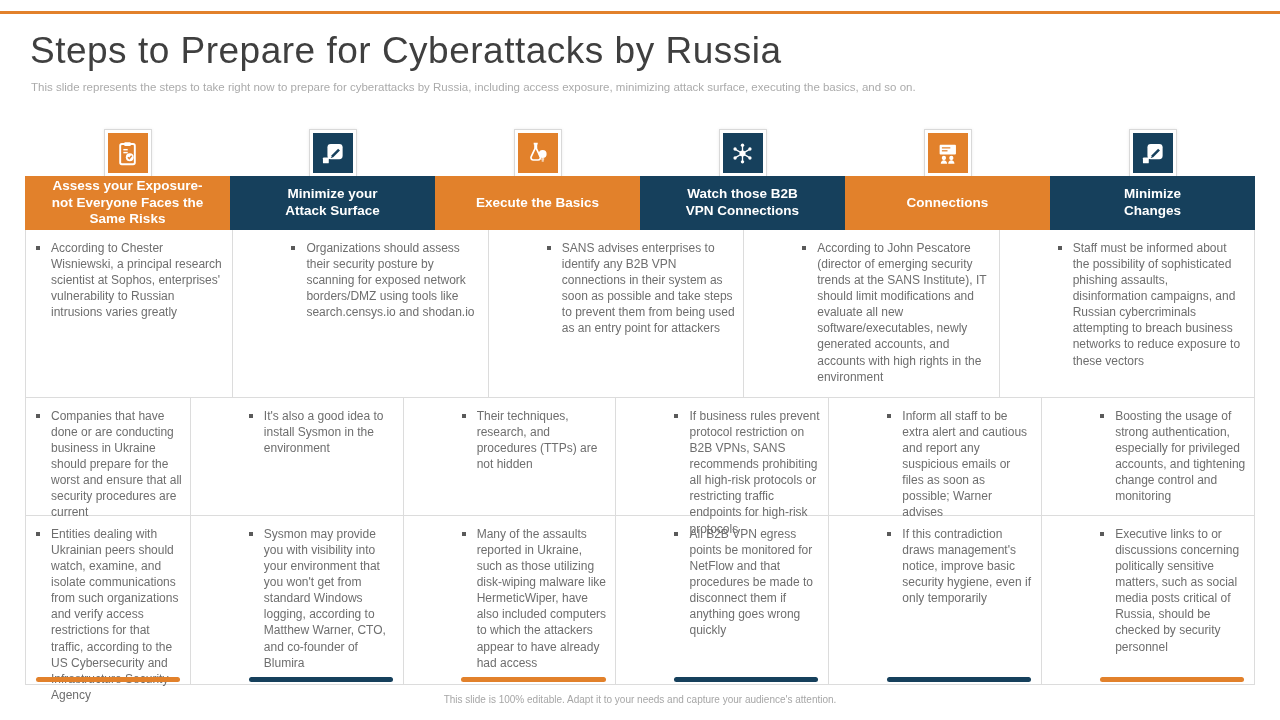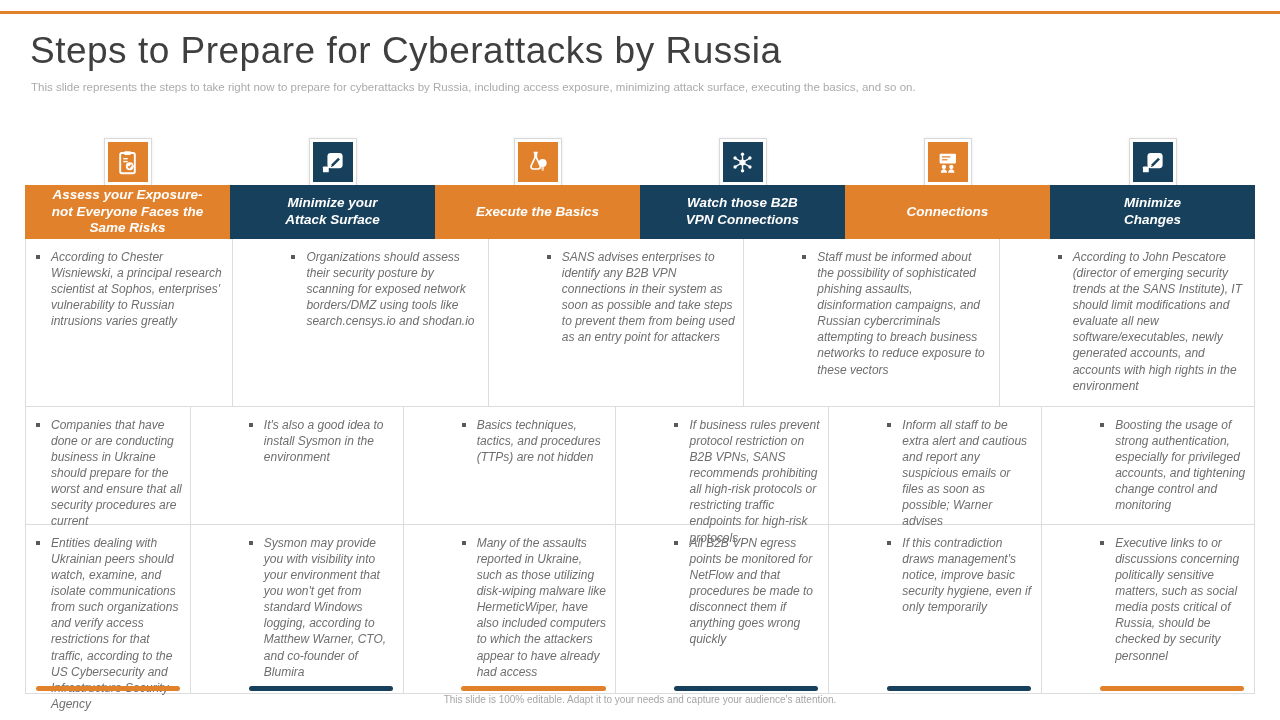--- a/index.html
+++ b/index.html
@@ -1,21 +1,21 @@
 <!DOCTYPE html>
 <html><head>
 <meta charset="utf-8">
 <style>
   html,body{margin:0;padding:0;background:#fff;}
   body{width:1280px;height:720px;overflow:hidden;font-family:"Liberation Sans",sans-serif;}
   .slide{position:relative;width:1280px;height:720px;background:#ffffff;}
   .top-line{position:absolute;top:11px;left:0;right:0;height:3px;background:#E2812B;}
   .title{position:absolute;left:30px;top:30px;font-size:37px;font-weight:400;color:#3f3f3f;letter-spacing:0.5px;white-space:nowrap;}
   .subtitle{position:absolute;left:31px;top:81px;font-size:11.5px;color:#ababab;white-space:nowrap;}
-  .table{position:absolute;left:25px;top:133px;width:1230px;font-style:italic;}
+  .table{position:absolute;left:25px;top:124px;width:1230px;}
   .row{display:flex;}
   .col-cell{flex:1 1 0;min-width:0;position:relative;}
   
   .icon-row{height:52px;}
   .icon-row .col-cell{display:flex;justify-content:center;align-items:flex-end;}
   .icon-frame{width:48px;height:48px;background:#fff;border:1px solid #d9d9d9;box-sizing:border-box;display:flex;align-items:center;justify-content:center;margin-bottom:-1px;box-shadow:0 0 3px rgba(0,0,0,0.08);}
   .icon-box{width:40px;height:40px;display:flex;align-items:center;justify-content:center;}
   .bg-orange{background:#E2812B;}
   .bg-navy{background:#16405C;}
   
@@ -169,48 +169,48 @@
         </div>
         <div class="col-cell">
           <div class="bullet-row">
               <span class="bullet"></span>
               <span class="cell-text">SANS advises enterprises to identify any B2B VPN connections in their system as soon as possible and take steps to prevent them from being used as an entry point for attackers</span>
             </div>
         </div>
         <div class="col-cell">
           <div class="bullet-row">
               <span class="bullet"></span>
+              <span class="cell-text">According to John Pescatore (director of emerging security trends at the SANS Institute), IT should limit modifications and evaluate all new software/executables, newly generated accounts, and accounts with high rights in the environment</span>
+            </div>
+        </div>
+        <div class="col-cell">
+          <div class="bullet-row">
+              <span class="bullet"></span>
               <span class="cell-text">Staff must be informed about the possibility of sophisticated phishing assaults, disinformation campaigns, and Russian cybercriminals attempting to breach business networks to reduce exposure to these vectors</span>
             </div>
         </div>
-        <div class="col-cell">
-          <div class="bullet-row">
-              <span class="bullet"></span>
-              <span class="cell-text">According to John Pescatore (director of emerging security trends at the SANS Institute), IT should limit modifications and evaluate all new software/executables, newly generated accounts, and accounts with high rights in the environment</span>
-            </div>
-        </div>
       </div>
 
       <div class="row body-row r2">
         <div class="col-cell">
           <div class="bullet-row">
               <span class="bullet"></span>
               <span class="cell-text">Companies that have done or are conducting business in Ukraine should prepare for the worst and ensure that all security procedures are current</span>
             </div>
         </div>
         <div class="col-cell">
           <div class="bullet-row">
               <span class="bullet"></span>
               <span class="cell-text">It's also a good idea to install Sysmon in the environment</span>
             </div>
         </div>
         <div class="col-cell">
           <div class="bullet-row">
               <span class="bullet"></span>
-              <span class="cell-text">Basics techniques, tactics, and procedures (TTPs) are not hidden</span>
+              <span class="cell-text">Their techniques, research, and procedures (TTPs) are not hidden</span>
             </div>
         </div>
         <div class="col-cell">
           <div class="bullet-row">
               <span class="bullet"></span>
               <span class="cell-text">If business rules prevent protocol restriction on B2B VPNs, SANS recommends prohibiting all high-risk protocols or restricting traffic endpoints for high-risk protocols</span>
             </div>
         </div>
         <div class="col-cell">
           <div class="bullet-row">

